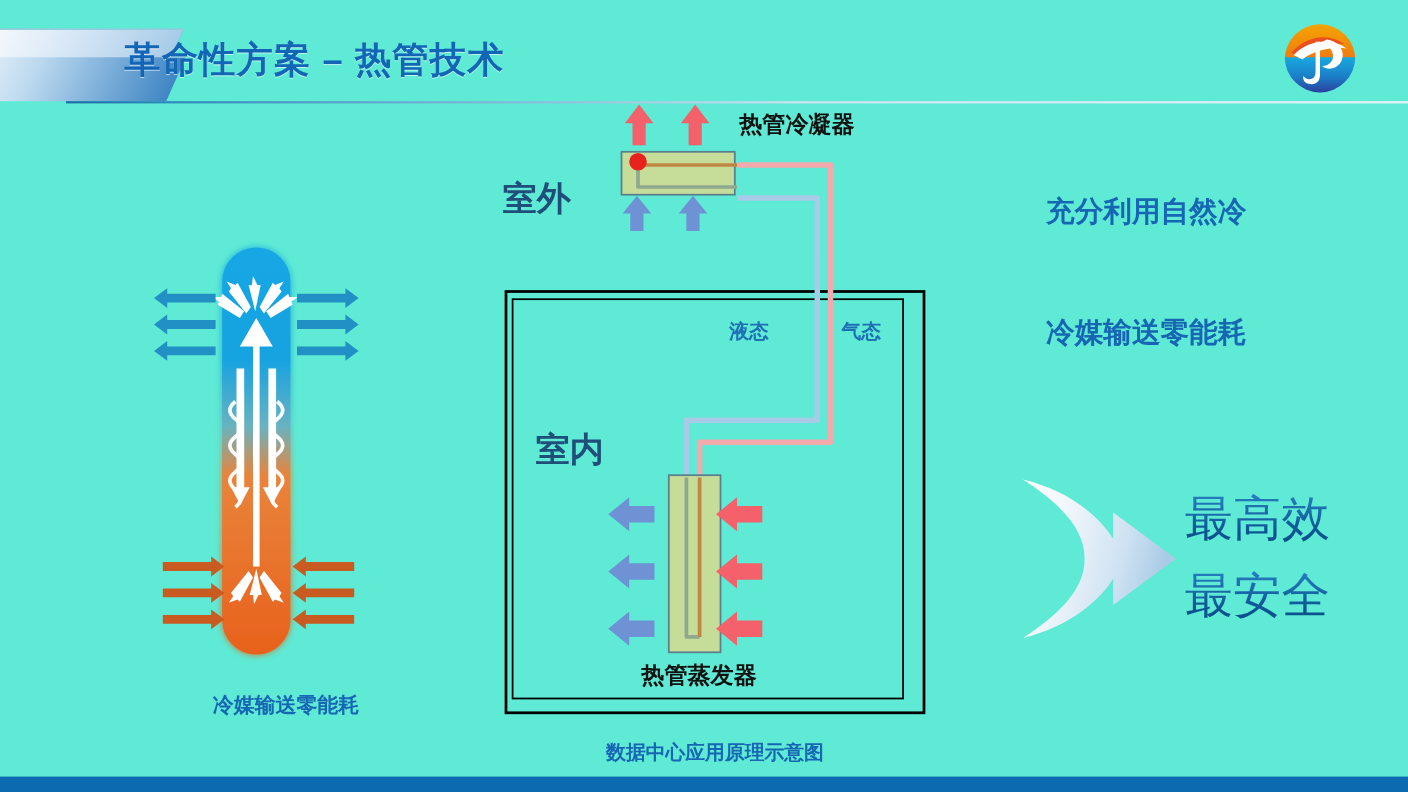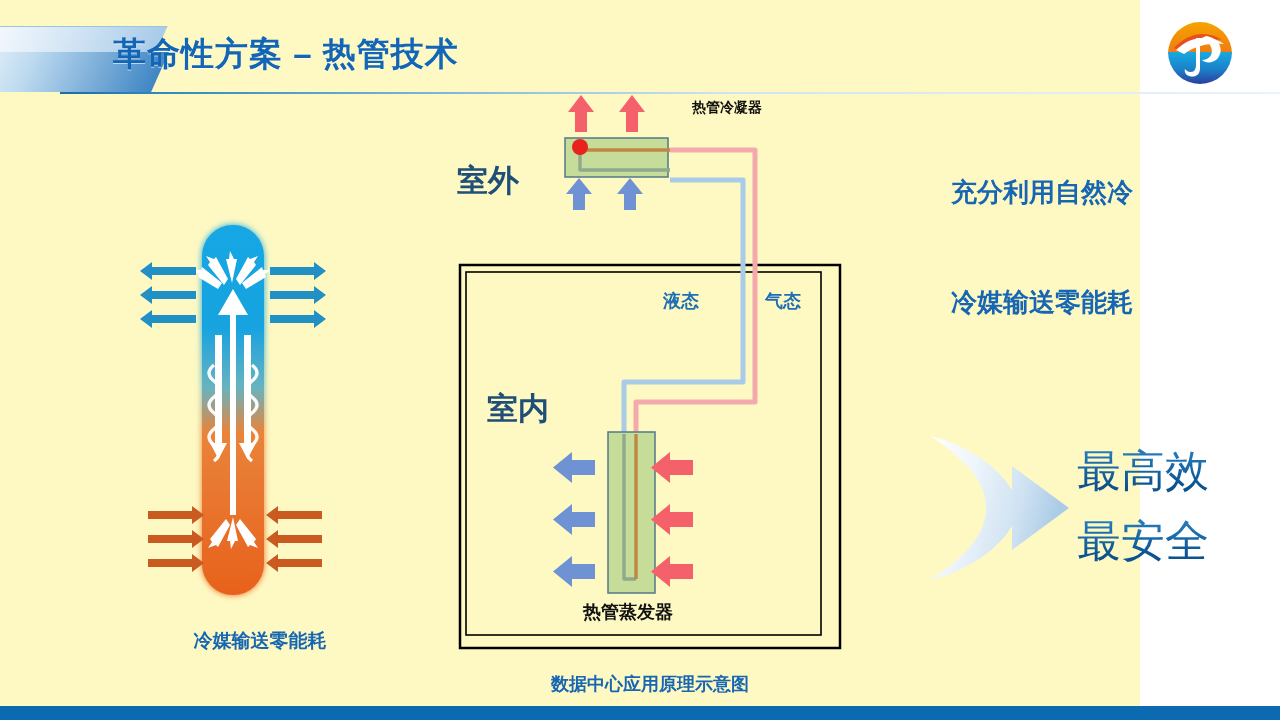--- a/index.html
+++ b/index.html
@@ -4,22 +4,22 @@
 <style>
   * { box-sizing: border-box; margin: 0; padding: 0; }
   html, body {
     width: 1280px; height: 720px;
     background: #ffffff;
     font-family: "Liberation Sans", "DejaVu Sans", sans-serif;
     overflow: hidden;
   }
   #slide {
     position: relative;
-    width: 1140px; height: 720px;
-    background: #fef9c3;
+    width: 1280px; height: 720px;
+    background: #5eead4;
   }
 
   
   .hdr-deco { position: absolute; top: 0; left: 0; width: 220px; height: 95px; overflow: hidden; }
   .hdr-para-1 {
     position: absolute; left: -40px; top: 26px;
     width: 200px; height: 34px;
     background: linear-gradient(to right, #ffffff 0%, #dceaf7 45%, #a8cbe8 100%);
     border: 1px solid #9cc3e0;
     transform: skewX(-24deg);
@@ -55,22 +55,22 @@
   .caption-left {
     position: absolute; left: 150px; top: 628px; width: 220px;
     text-align: center; font-size: 19px; font-weight: bold; color: #1666b3;
   }
 
   
   .center-fig { position: absolute; left: 440px; top: 92px; width: 420px; height: 575px; }
   .lbl { position: absolute; font-weight: bold; white-space: nowrap; }
   .lbl-outdoor  { left: 457px; top: 160px; font-size: 31px; color: #1f4e79; }
   .lbl-indoor   { left: 487px; top: 388px; font-size: 31px; color: #1f4e79; }
-  .lbl-condenser{ left: 692px; top: 99px;  font-size: 14px; color: #111111; }
-  .lbl-evap     { left: 583px; top: 600px; font-size: 18px; color: #111111; }
+  .lbl-condenser{ left: 672px; top: 99px;  font-size: 21px; color: #111111; }
+  .lbl-evap     { left: 583px; top: 600px; font-size: 21px; color: #111111; }
   .lbl-liquid   { left: 663px; top: 289px; font-size: 18px; color: #1f6fb5; }
   .lbl-gas      { left: 765px; top: 289px; font-size: 18px; color: #1f6fb5; }
   .caption-center {
     position: absolute; left: 420px; top: 672px; width: 460px;
     text-align: center; font-size: 18px; font-weight: bold; color: #1666b3;
   }
 
   
   .right-t {
     position: absolute; font-weight: bold; color: #1666b3; white-space: nowrap;

